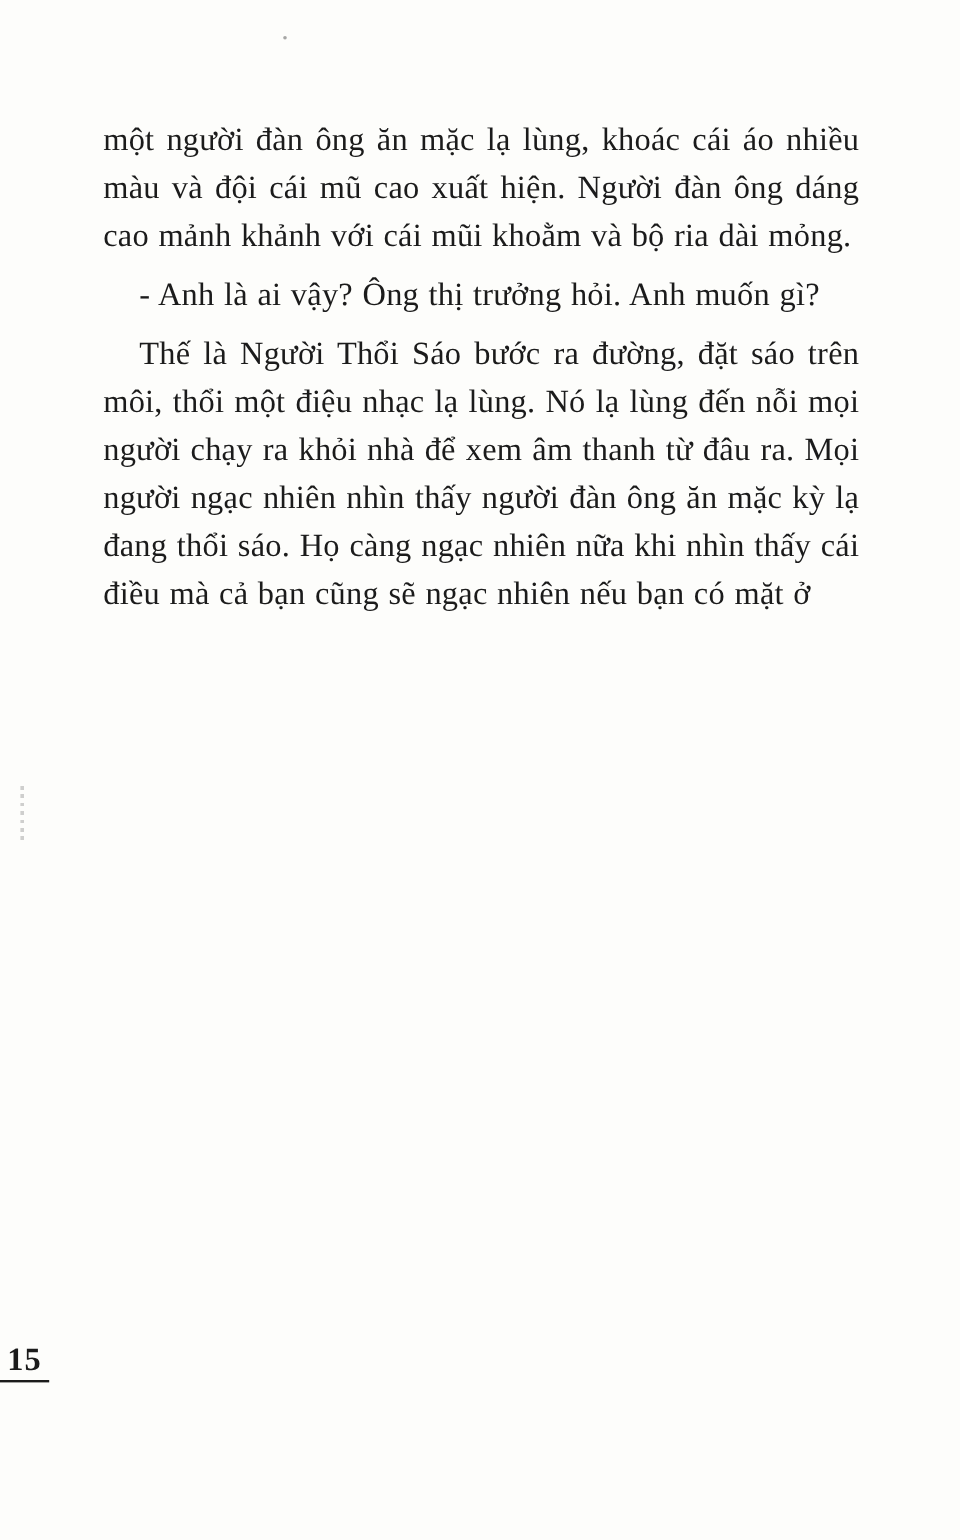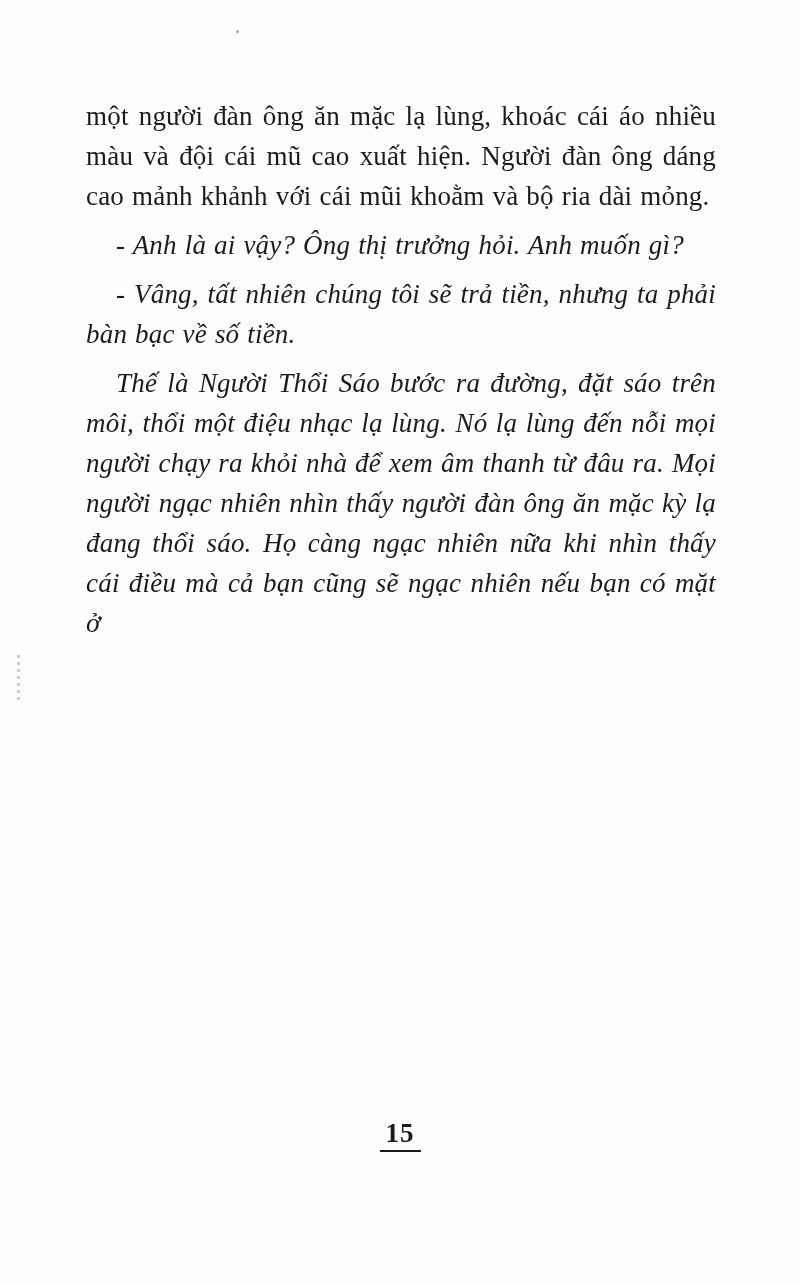--- a/index.html
+++ b/index.html
@@ -36,28 +36,27 @@
     text-align: justify;
     text-justify: inter-word;
     letter-spacing: 0.2px;
     word-spacing: 1px;
   }
   .text-block p + p {
     margin-top: 9px;
   }
   .text-block p.indent {
     text-indent: 30px;
-    font-style: italic;
   }
   .page-number-wrap {
     position: absolute;
     top: 1118px;
     left: 0;
     width: 800px;
-    text-align: center;
+    text-align: left;
   }
   .page-number {
     display: inline-block;
     font-size: 27px;
     font-weight: bold;
     letter-spacing: 1px;
     padding: 0 6px 1px 6px;
     border-bottom: 2.5px solid #1b1b1b;
   }
   .scan-artifact {
@@ -87,21 +86,20 @@
 </head>
 <body>
 
 <div class="page">
 
   <span class="speck"></span>
 
   <div class="text-block">
     <p>một người đàn ông ăn mặc lạ lùng, khoác cái áo nhiều màu và đội cái mũ cao xuất hiện. Người đàn ông dáng cao mảnh khảnh với cái mũi khoằm và bộ ria dài mỏng.</p>
     <p class="indent">- Anh là ai vậy? Ông thị trưởng hỏi. Anh muốn gì?</p>
-    <p class="indent">- Vâng, tất nhiên chúng tôi sẽ trả tiền, nhưng ta phải bàn bạc về số tiền.</p>
     <p class="indent">Thế là Người Thổi Sáo bước ra đường, đặt sáo trên môi, thổi một điệu nhạc lạ lùng. Nó lạ lùng đến nỗi mọi người chạy ra khỏi nhà để xem âm thanh từ đâu ra. Mọi người ngạc nhiên nhìn thấy người đàn ông ăn mặc kỳ lạ đang thổi sáo. Họ càng ngạc nhiên nữa khi nhìn thấy cái điều mà cả bạn cũng sẽ ngạc nhiên nếu bạn có mặt ở</p>
   </div>
 
   <div class="scan-artifact"></div>
 
   <div class="page-number-wrap">
     <span class="page-number">15</span>
   </div>
 
 </div>

